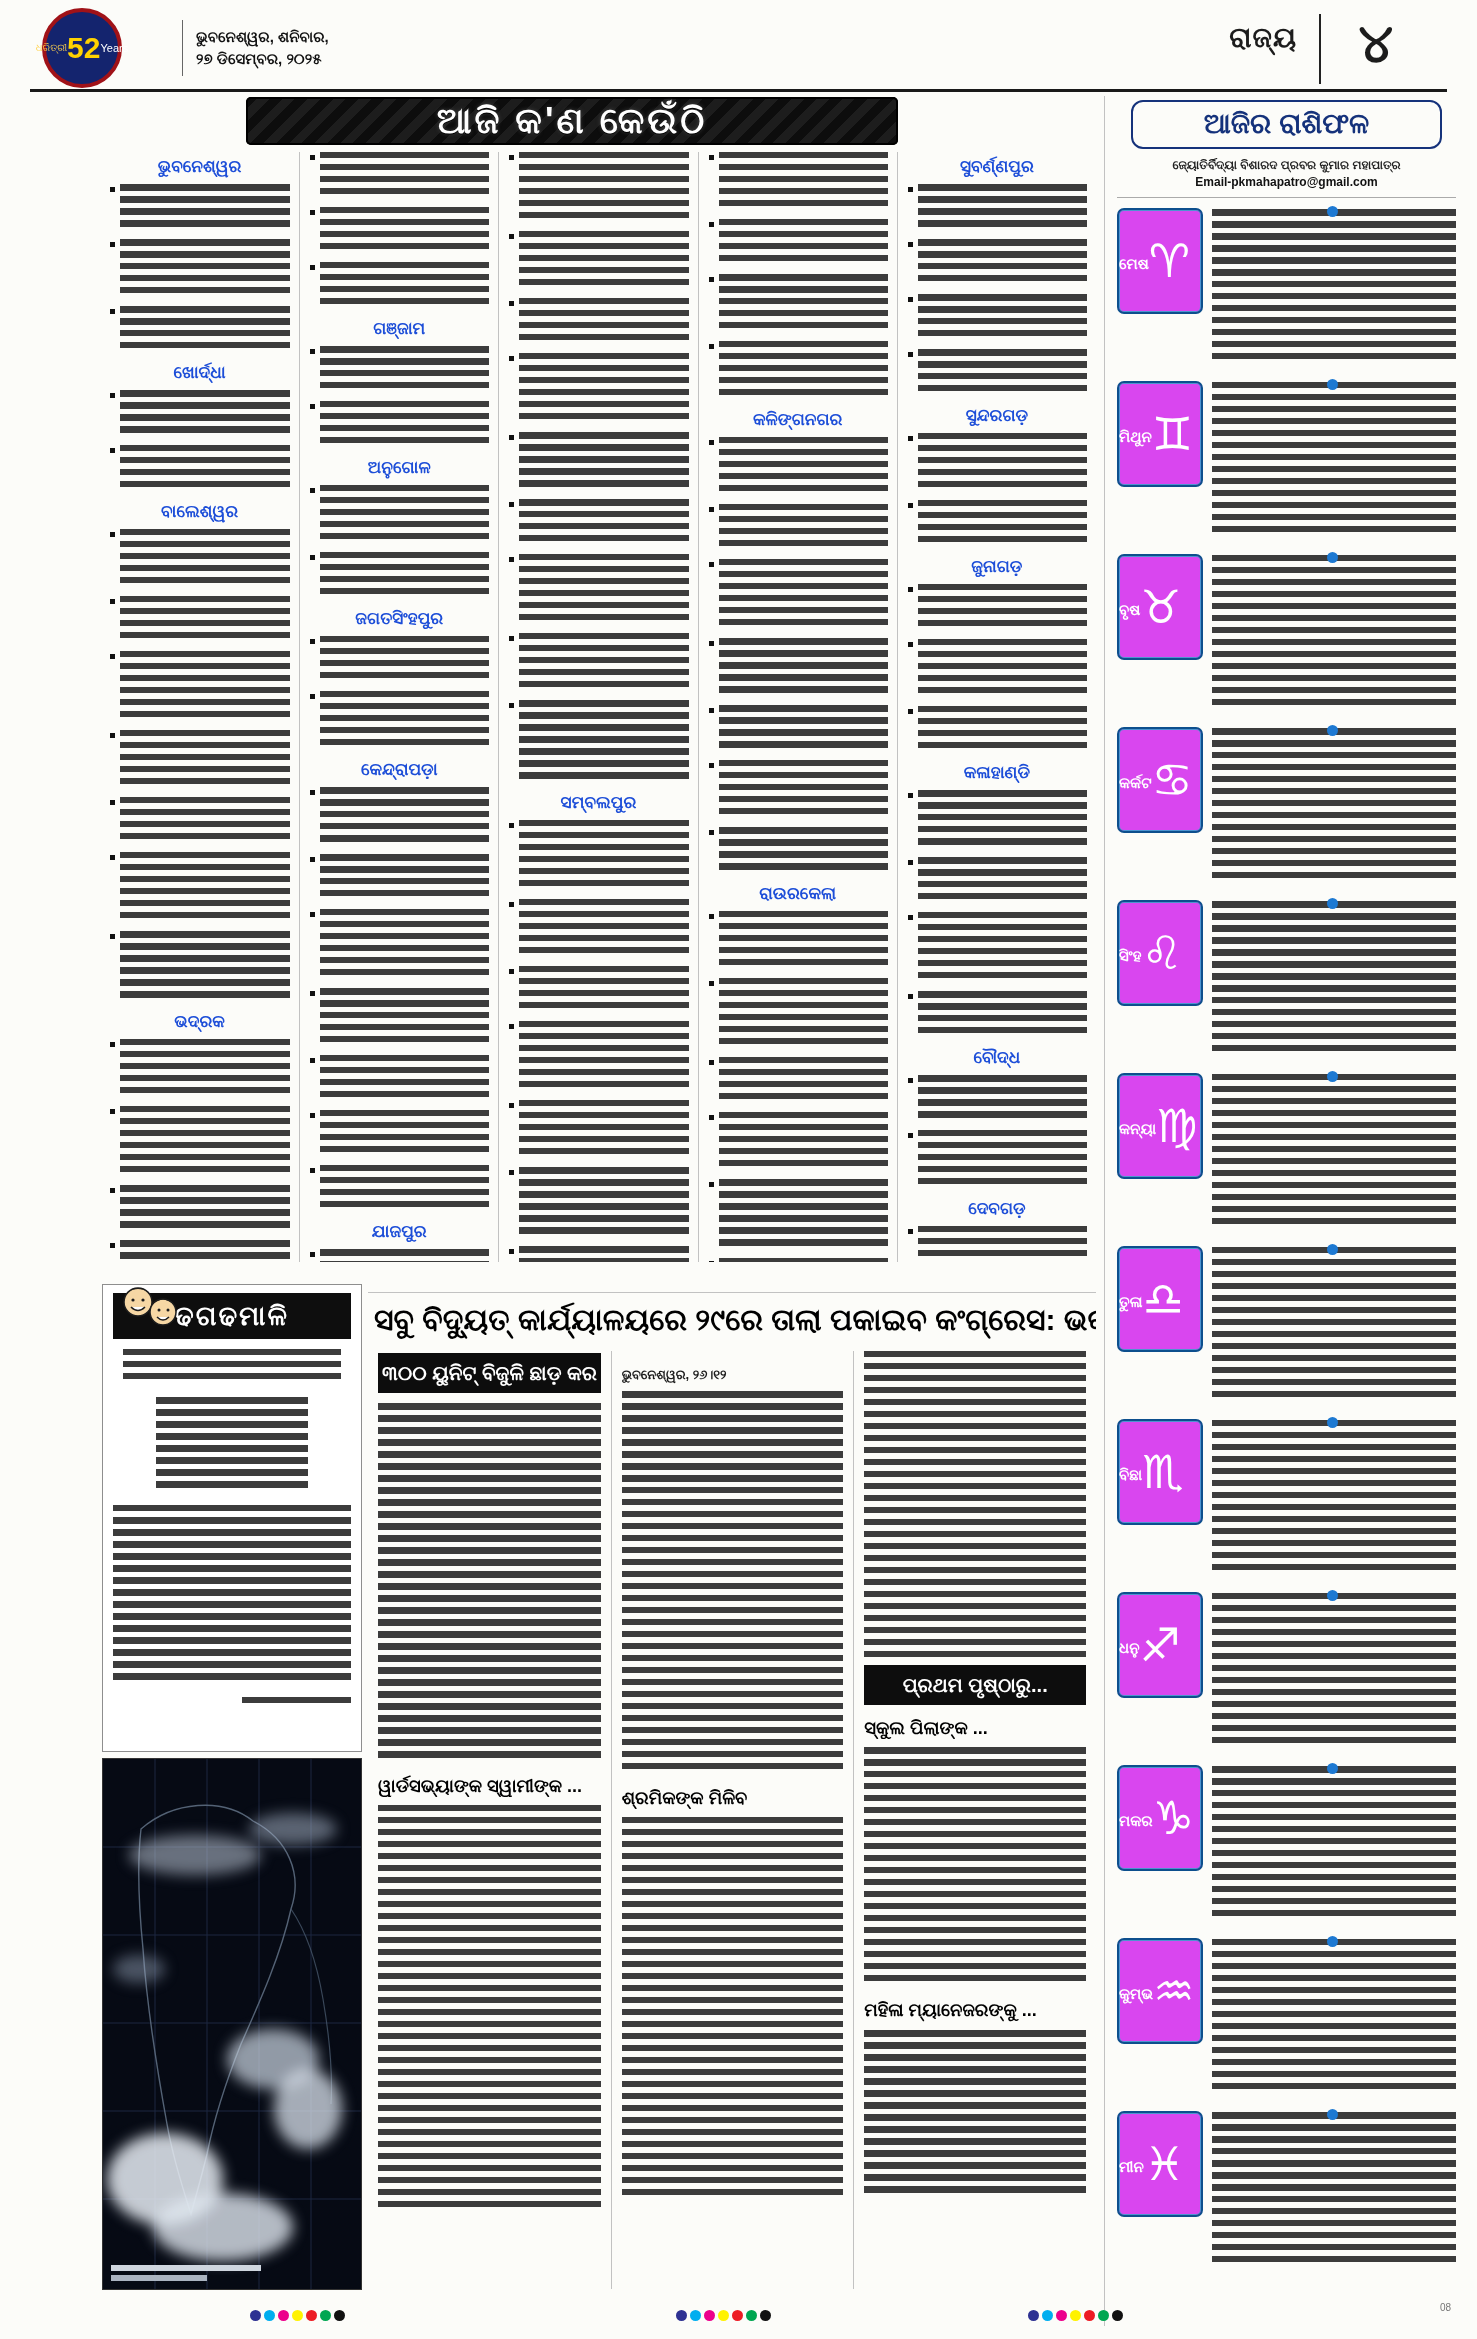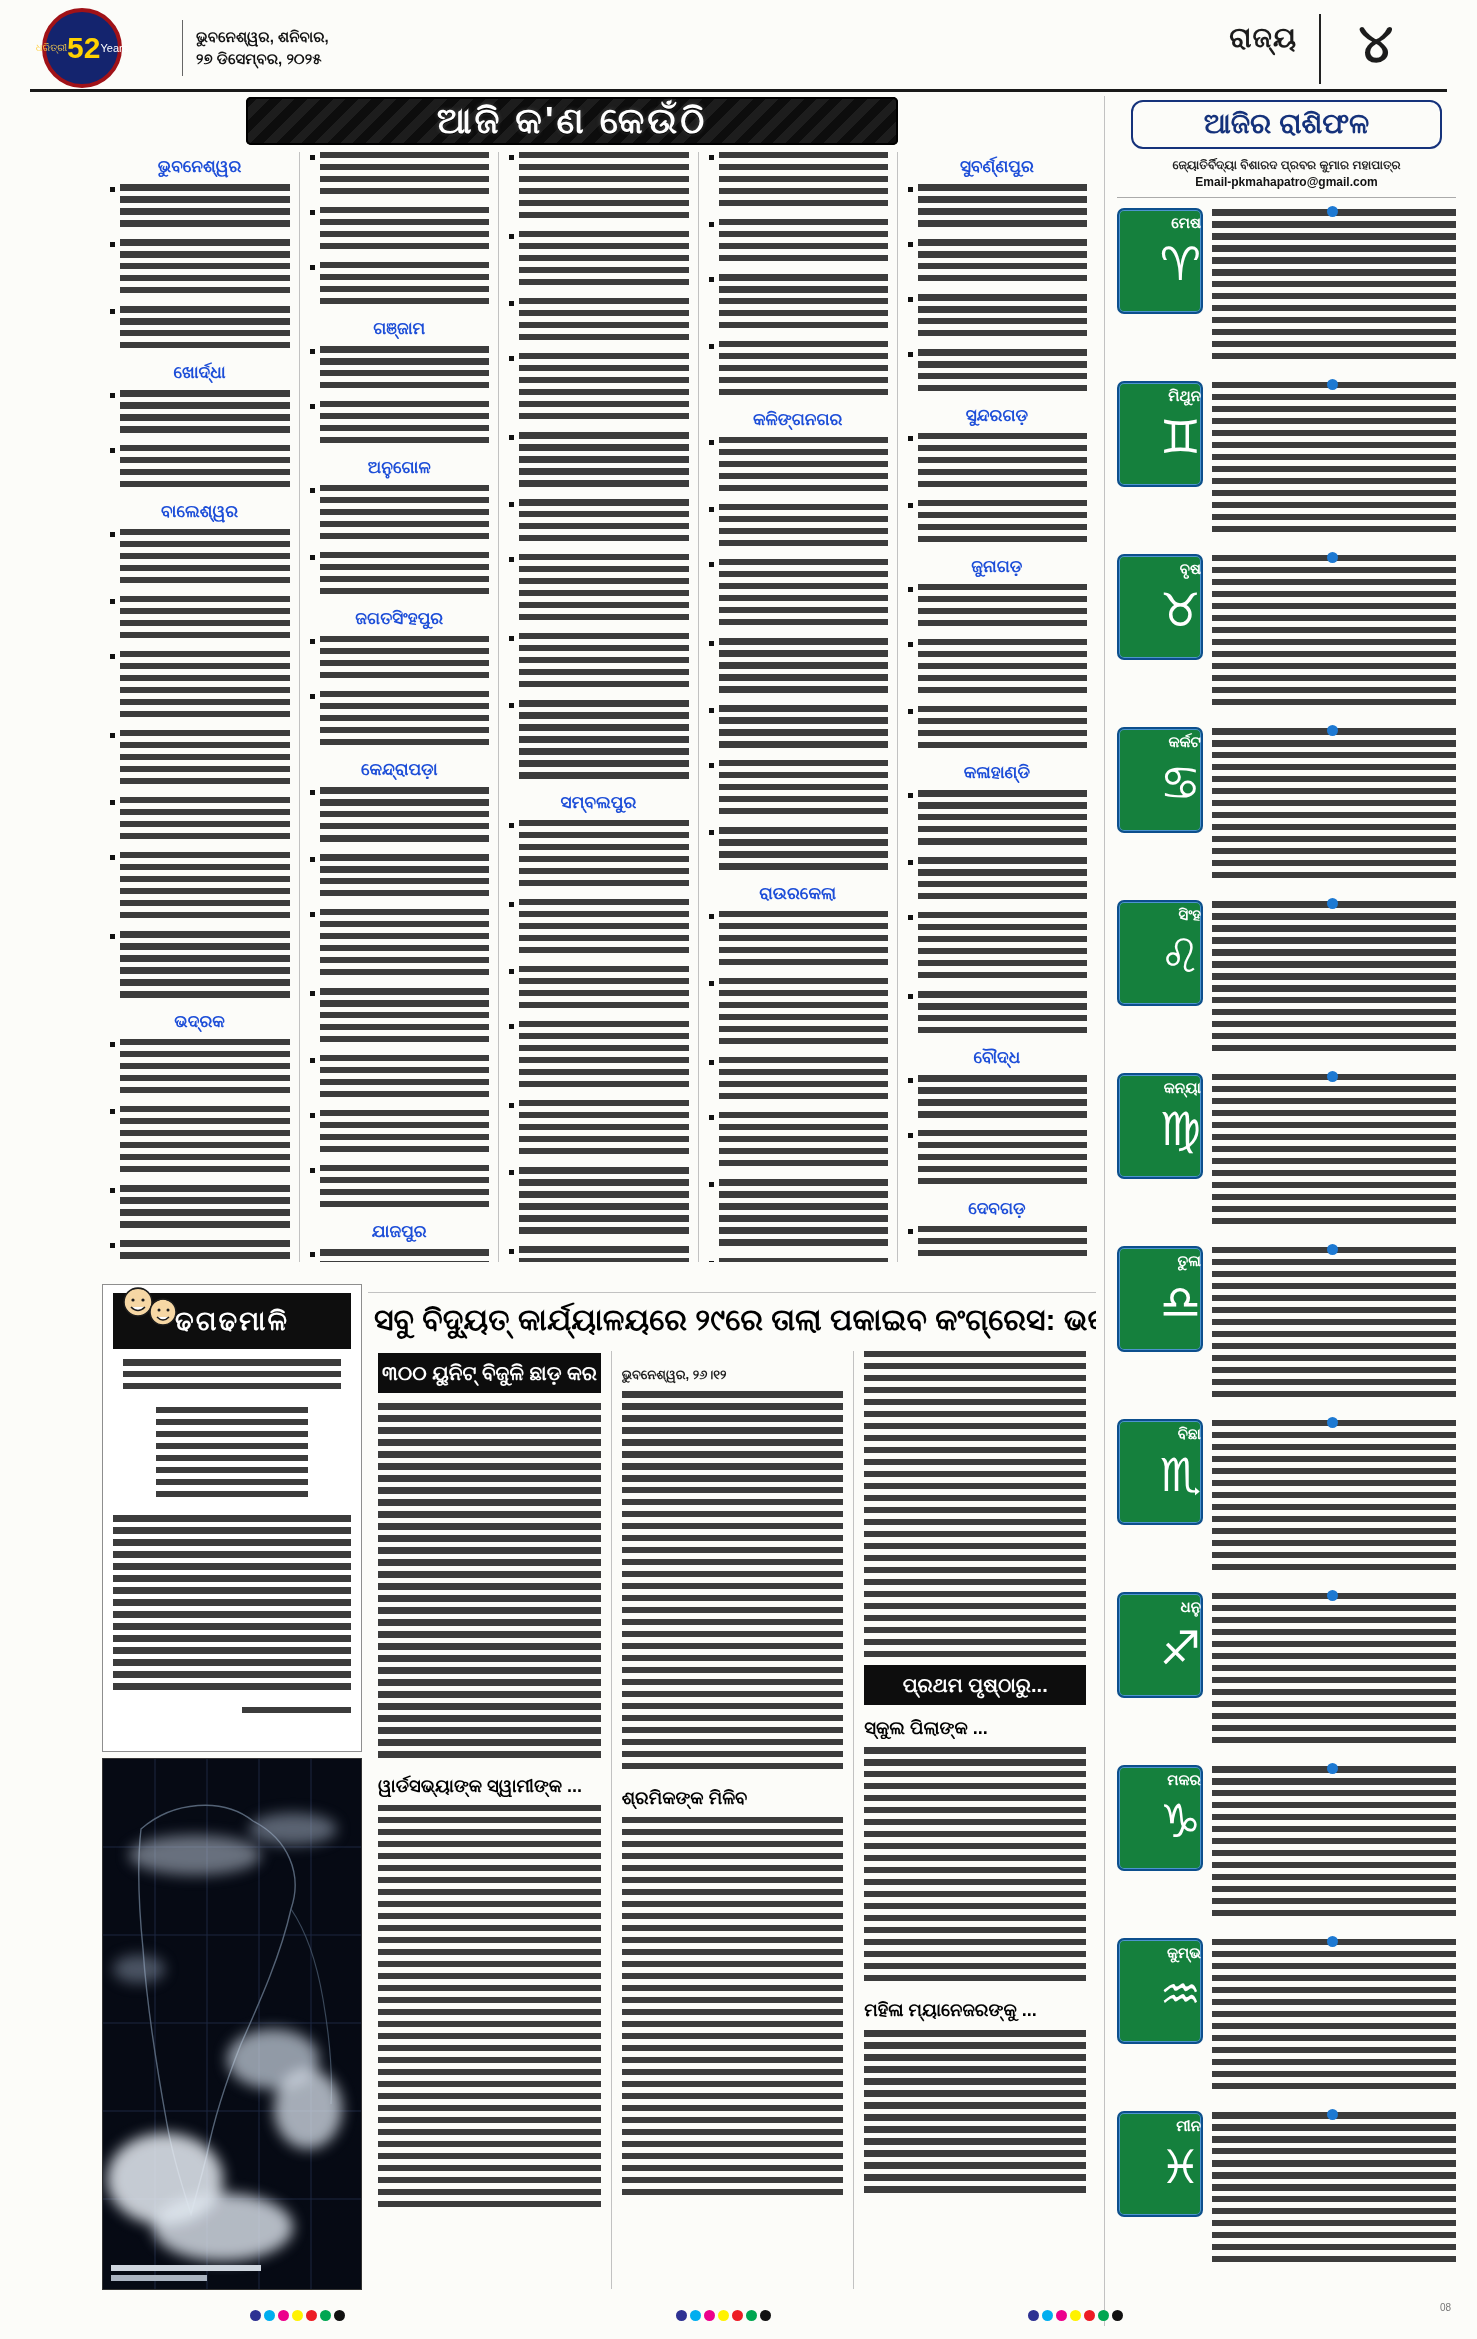--- a/index.html
+++ b/index.html
@@ -35,21 +35,21 @@
   #listings{position:absolute;left:100px;top:152px;width:996px;height:1110px;
             display:grid;grid-template-columns:repeat(5,1fr);overflow:hidden}
   .lcol{padding:0 9px;overflow:hidden}
   .lcol + .lcol{border-left:1px solid #c2c2c2}
   .city{font-weight:bold;text-align:center;font-size:17px;line-height:24px;margin:3px 0 5px;color:#1d4ed8}
   .entry{position:relative;padding-left:11px;margin-bottom:7px}
   .entry::before{content:"";position:absolute;left:1px;top:3px;width:5px;height:5px;background:#111}
 
   
   #dhaga{position:absolute;left:102px;top:1284px;width:260px;height:468px;border:1px solid #8e8e8e;padding:8px 10px;background:#fff}
-  #dhaga-head{position:relative;background:#0e0e0e;color:#fff;height:56px;display:flex;align-items:center;
+  #dhaga-head{position:relative;background:#0e0e0e;color:#fff;height:46px;display:flex;align-items:center;
               justify-content:center;font-size:27px;font-weight:bold;letter-spacing:2px;margin-bottom:10px;
               text-shadow:0 1px 0 #000}
   #dhaga-cartoon{position:absolute;left:4px;top:-14px}
   .dblock{margin-bottom:12px}
 
   
   #weather{position:absolute;left:102px;top:1758px;width:260px;height:532px;background:#05070d;border:1px solid #333;overflow:hidden}
 
   
   #article{position:absolute;left:368px;top:1292px;width:728px;height:1014px;border-top:1px solid #c2c2c2;padding-top:8px}
@@ -65,22 +65,22 @@
   
   #horo{position:absolute;left:1104px;top:96px;width:360px;height:2230px;border-left:1px solid #c2c2c2;
         padding:2px 8px 0 12px;overflow:hidden}
   #horo-title{text-align:center;font-size:28px;font-weight:bold;color:#15327b;border:2px solid #15327b;
               border-radius:12px;padding:6px 0;margin:2px 14px 8px}
   #horo-byline{text-align:center;font-size:12px;font-weight:bold;line-height:16px;color:#222;
                overflow:hidden;white-space:nowrap}
   #horo-email{text-align:center;font-size:12px;font-weight:bold;color:#111;margin:2px 0 10px;
               border-bottom:1px solid #aaa;padding-bottom:8px}
   .zb{position:relative;display:flex;gap:9px;margin-bottom:16px}
-  .zicon{width:86px;height:106px;background:#15803d;border:2px solid #0d4f8d;border-radius:7px;color:#fff;
-         display:flex;flex-direction:column;align-items:flex-end;flex:none;box-shadow:inset 0 0 0 1px #4d94d0}
+  .zicon{width:86px;height:106px;background:#d946ef;border:2px solid #0d4f8d;border-radius:7px;color:#fff;
+         display:flex;flex-direction:row;align-items:center;flex:none;box-shadow:inset 0 0 0 1px #4d94d0}
   .zname{font-size:15px;font-weight:bold;padding-top:5px;line-height:1}
   .zglyph{font-size:46px;line-height:1.5;font-family:"DejaVu Sans",sans-serif}
   .ztext{flex:1;margin-top:1px}
   .zdot{position:absolute;top:-2px;right:118px;width:11px;height:11px;border-radius:50%;background:#1d79d2}
 
   
   .regrow{position:absolute;top:2310px;display:flex;gap:3px}
   .regdot{width:11px;height:11px;border-radius:50%;display:inline-block}
   #footmark{position:absolute;right:26px;top:2302px;font-size:10px;color:#777}
 </style>

